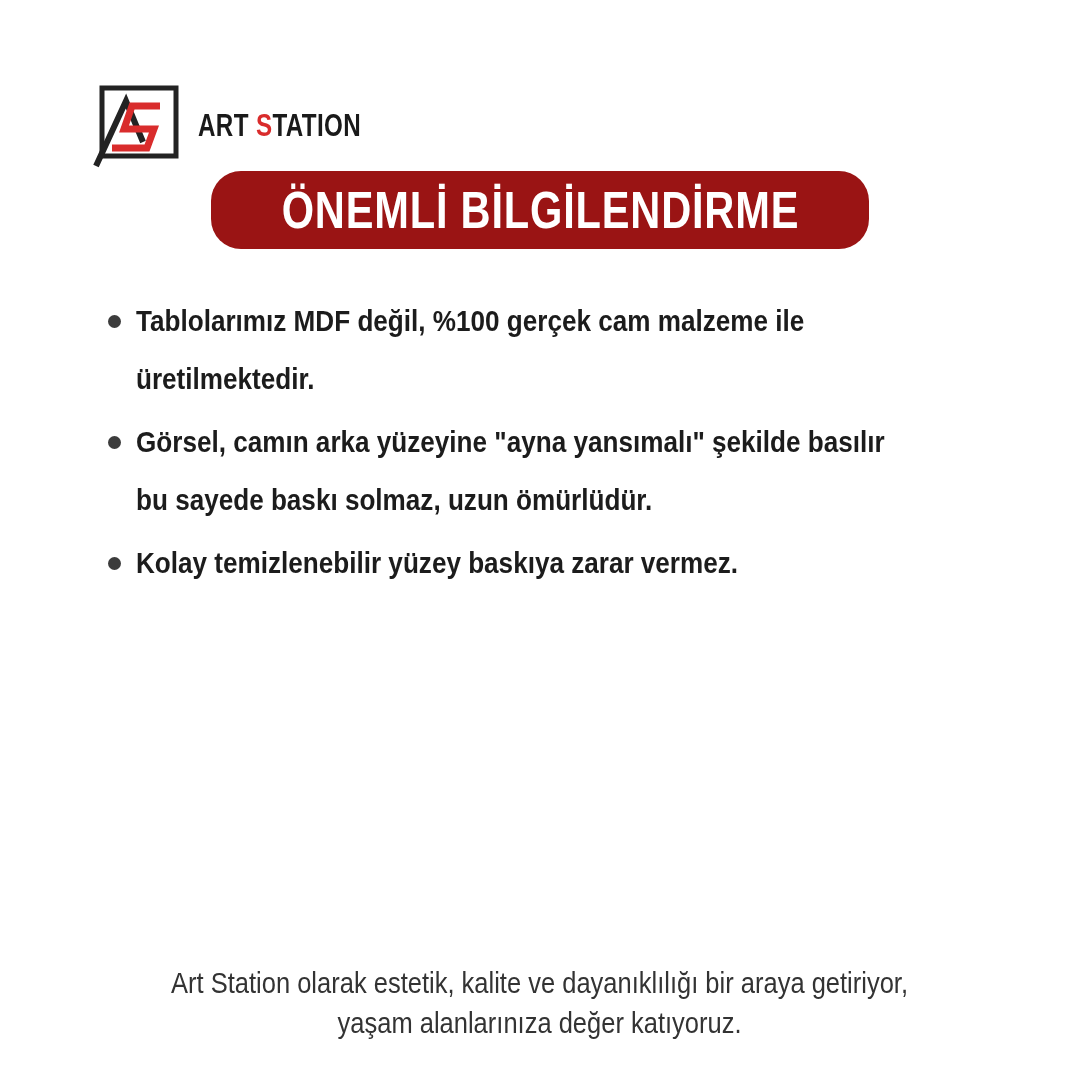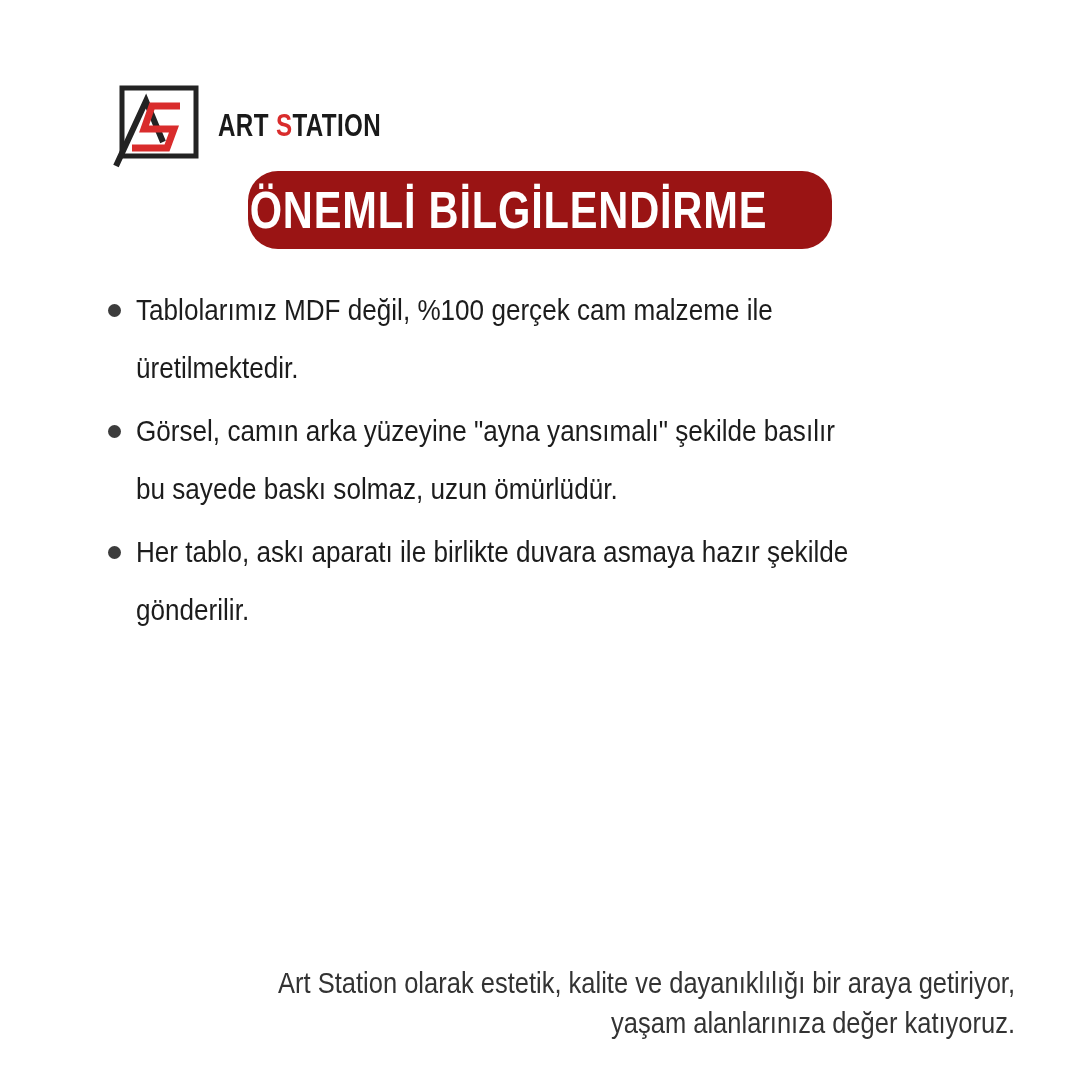--- a/index.html
+++ b/index.html
@@ -12,21 +12,21 @@
     background: #ffffff;
     position: relative;
     overflow: hidden;
     font-family: "Liberation Sans", sans-serif;
   }
 
   
   .logo-row {
     position: absolute;
     top: 84px;
-    left: 112px;
+    left: 92px;
     height: 84px;
     display: flex;
     align-items: center;
   }
   .logo-mark {
     width: 92px;
     height: 84px;
     flex: none;
   }
   .wordmark {
@@ -41,44 +41,45 @@
   }
   .wordmark .word-art { margin-right: 9px; }
   .wordmark .word-s { color: #d92c2c; }
 
   
   .banner {
     position: absolute;
     top: 171px;
     left: 50%;
     transform: translateX(-50%);
-    width: 584px;
+    width: 658px;
     height: 78px;
     background: #9a1414;
     border-radius: 30px;
     display: flex;
     align-items: center;
-    justify-content: flex-end;
+    justify-content: center;
   }
   .banner-title {
     color: #ffffff;
     font-size: 52px;
     font-weight: 700;
     letter-spacing: 1px;
     white-space: nowrap;
     transform: scaleX(0.80);
     transform-origin: 50% 50%;
   }
 
   
   .bullets {
     position: absolute;
-    top: 281px;
+    top: 292px;
     left: 108px;
     width: 930px;
+    font-weight: bold;
   }
   .bullet {
     display: flex;
     align-items: flex-start;
     margin-bottom: 5px;
   }
   .bullet-dot {
     width: 13px;
     height: 13px;
     border-radius: 50%;
@@ -95,21 +96,21 @@
     transform: scaleX(0.87);
     transform-origin: 0 0;
   }
 
   
   .footer {
     position: absolute;
     top: 963px;
     left: 0;
     width: 1080px;
-    text-align: right;
+    text-align: center;
   }
   .footer-text {
     display: inline-block;
     font-size: 30px;
     line-height: 40px;
     color: #333333;
     white-space: pre-line;
     transform: scaleX(0.85);
     transform-origin: 50% 0;
   }
@@ -137,21 +138,20 @@
     <span class="bullet-dot"></span>
     <div class="bullet-text">Tablolarımız MDF değil, %100 gerçek cam malzeme ile üretilmektedir.</div>
   </div>
   <div class="bullet">
     <span class="bullet-dot"></span>
     <div class="bullet-text">Görsel, camın arka yüzeyine "ayna yansımalı" şekilde basılır
 bu sayede baskı solmaz, uzun ömürlüdür.</div>
   </div>
   <div class="bullet">
     <span class="bullet-dot"></span>
-    <div class="bullet-text">Her tablo, askı aparatı ile birlikte duvara asmaya hazır şekilde
-gönderilir.</div>
+    <div class="bullet-text">Kolay temizlenebilir yüzey baskıya zarar vermez.</div>
   </div>
 </div>
 
 <div class="footer">
   <div class="footer-text">Art Station olarak estetik, kalite ve dayanıklılığı bir araya getiriyor,
 yaşam alanlarınıza değer katıyoruz.</div>
 </div>
 
 </body></html>

